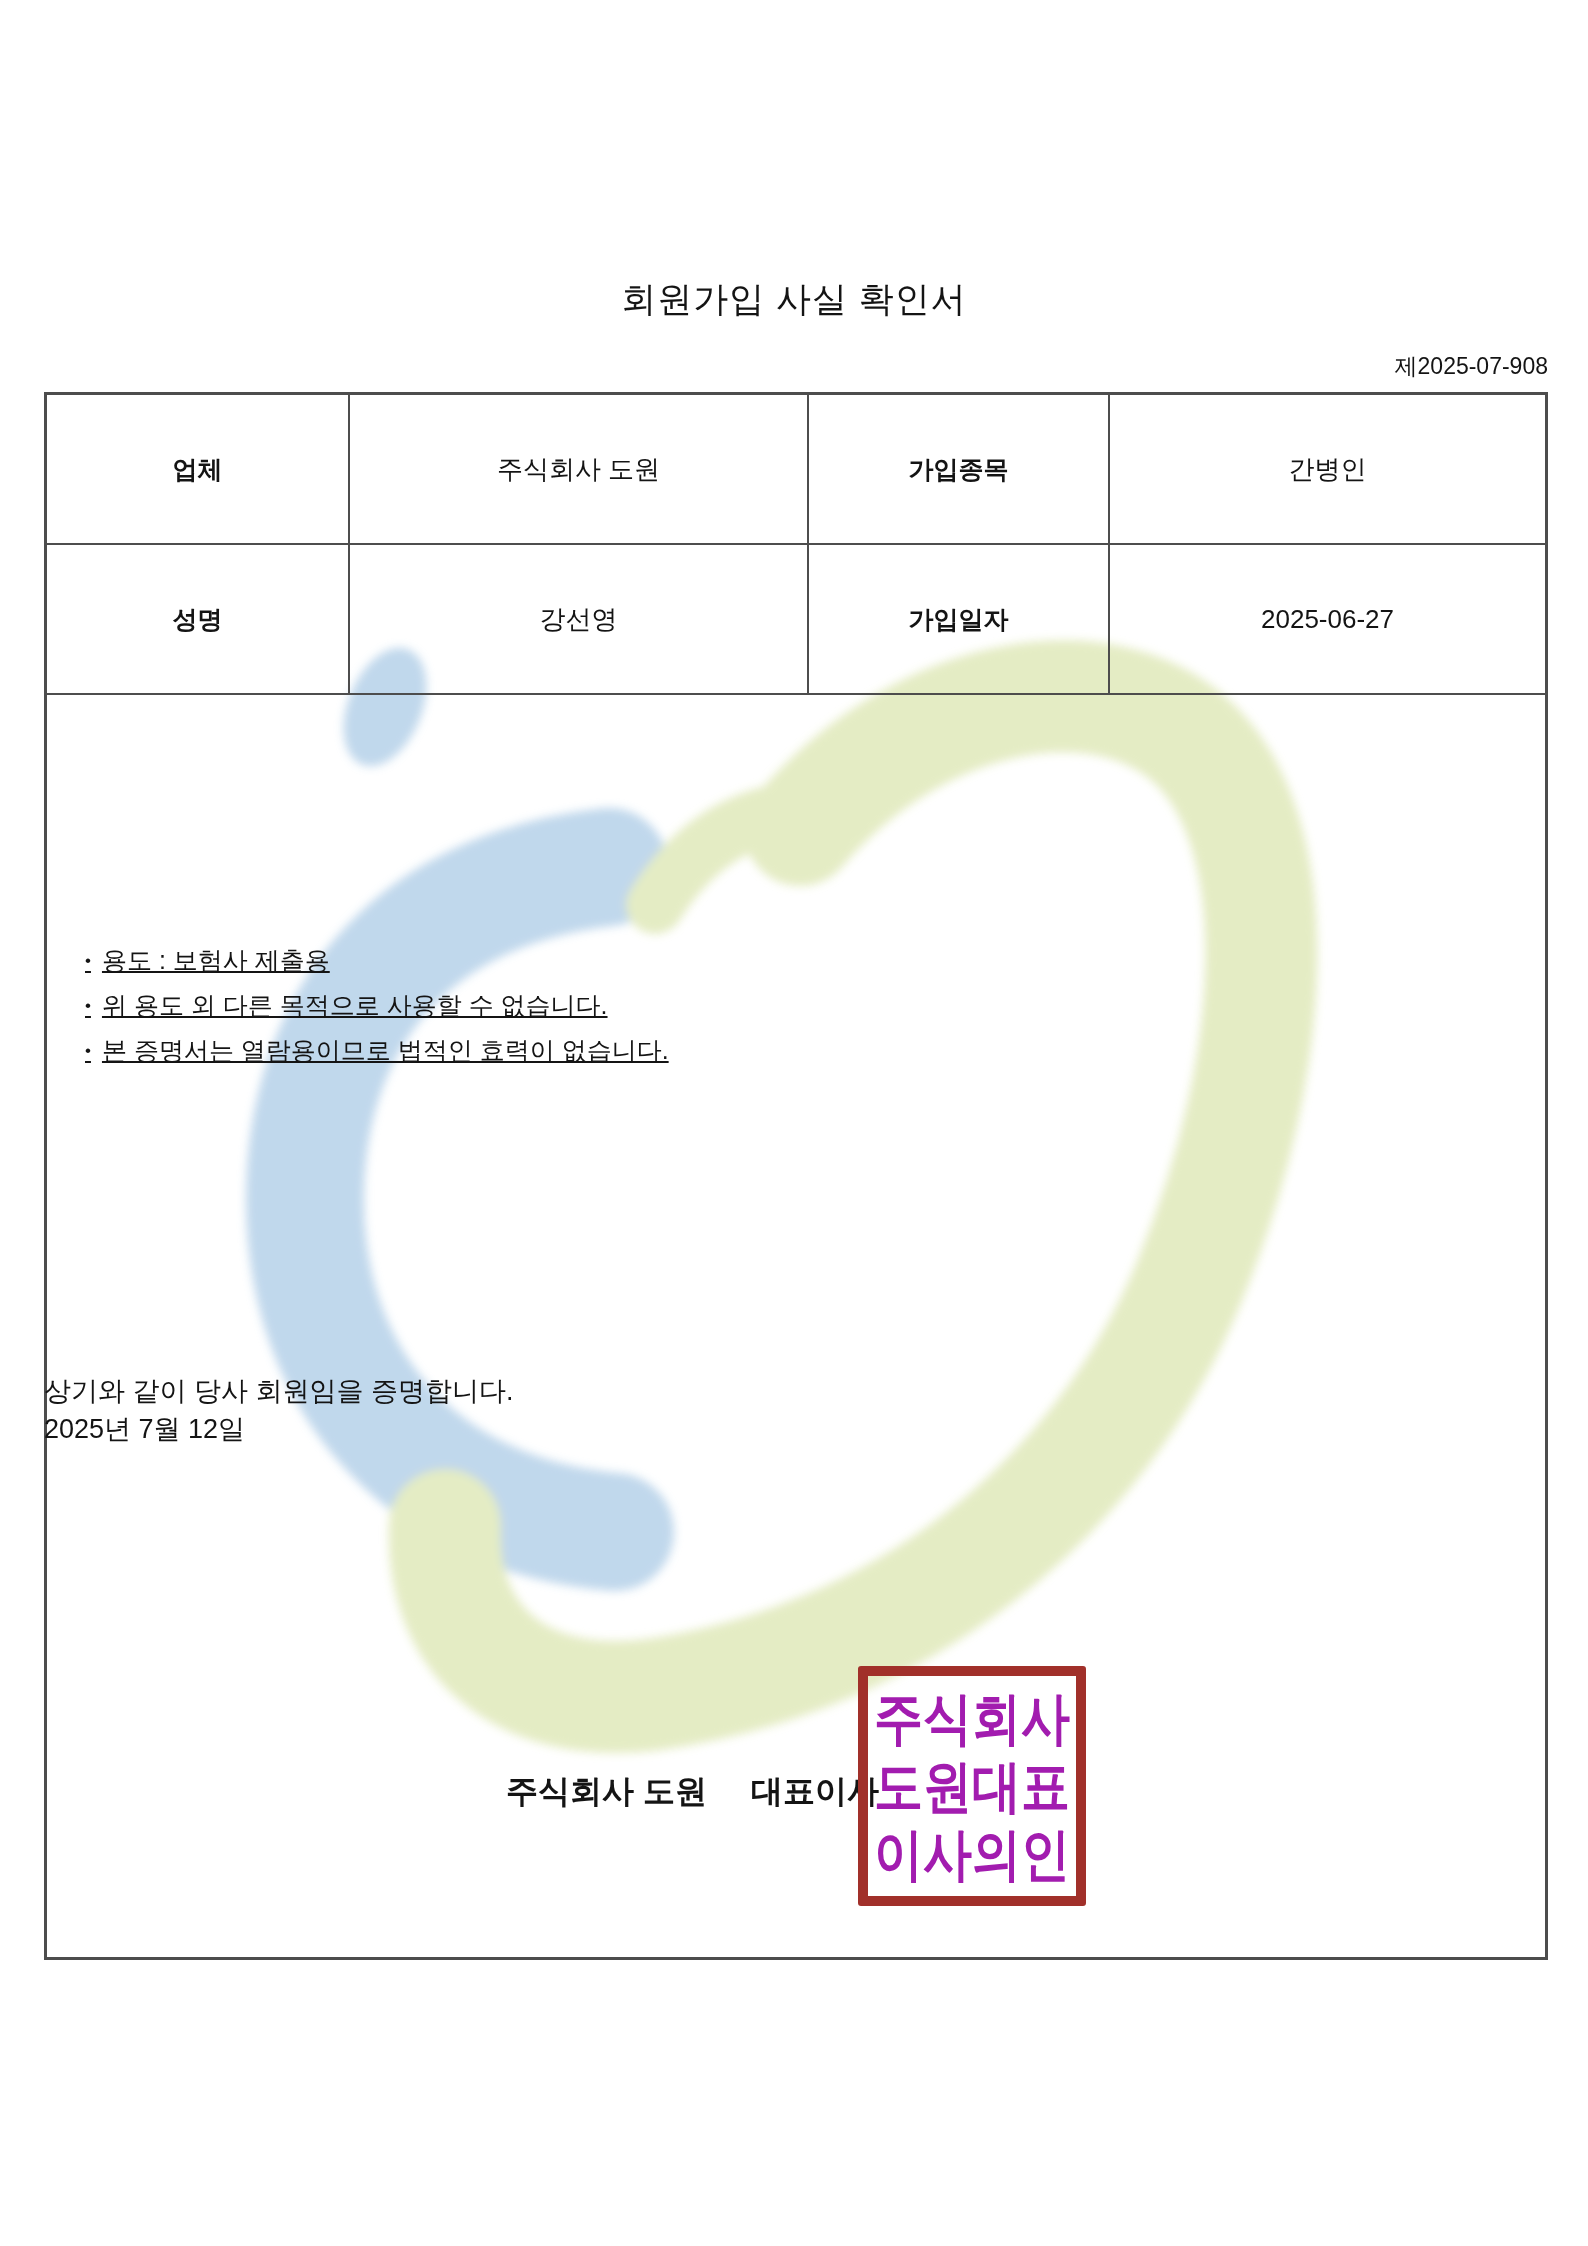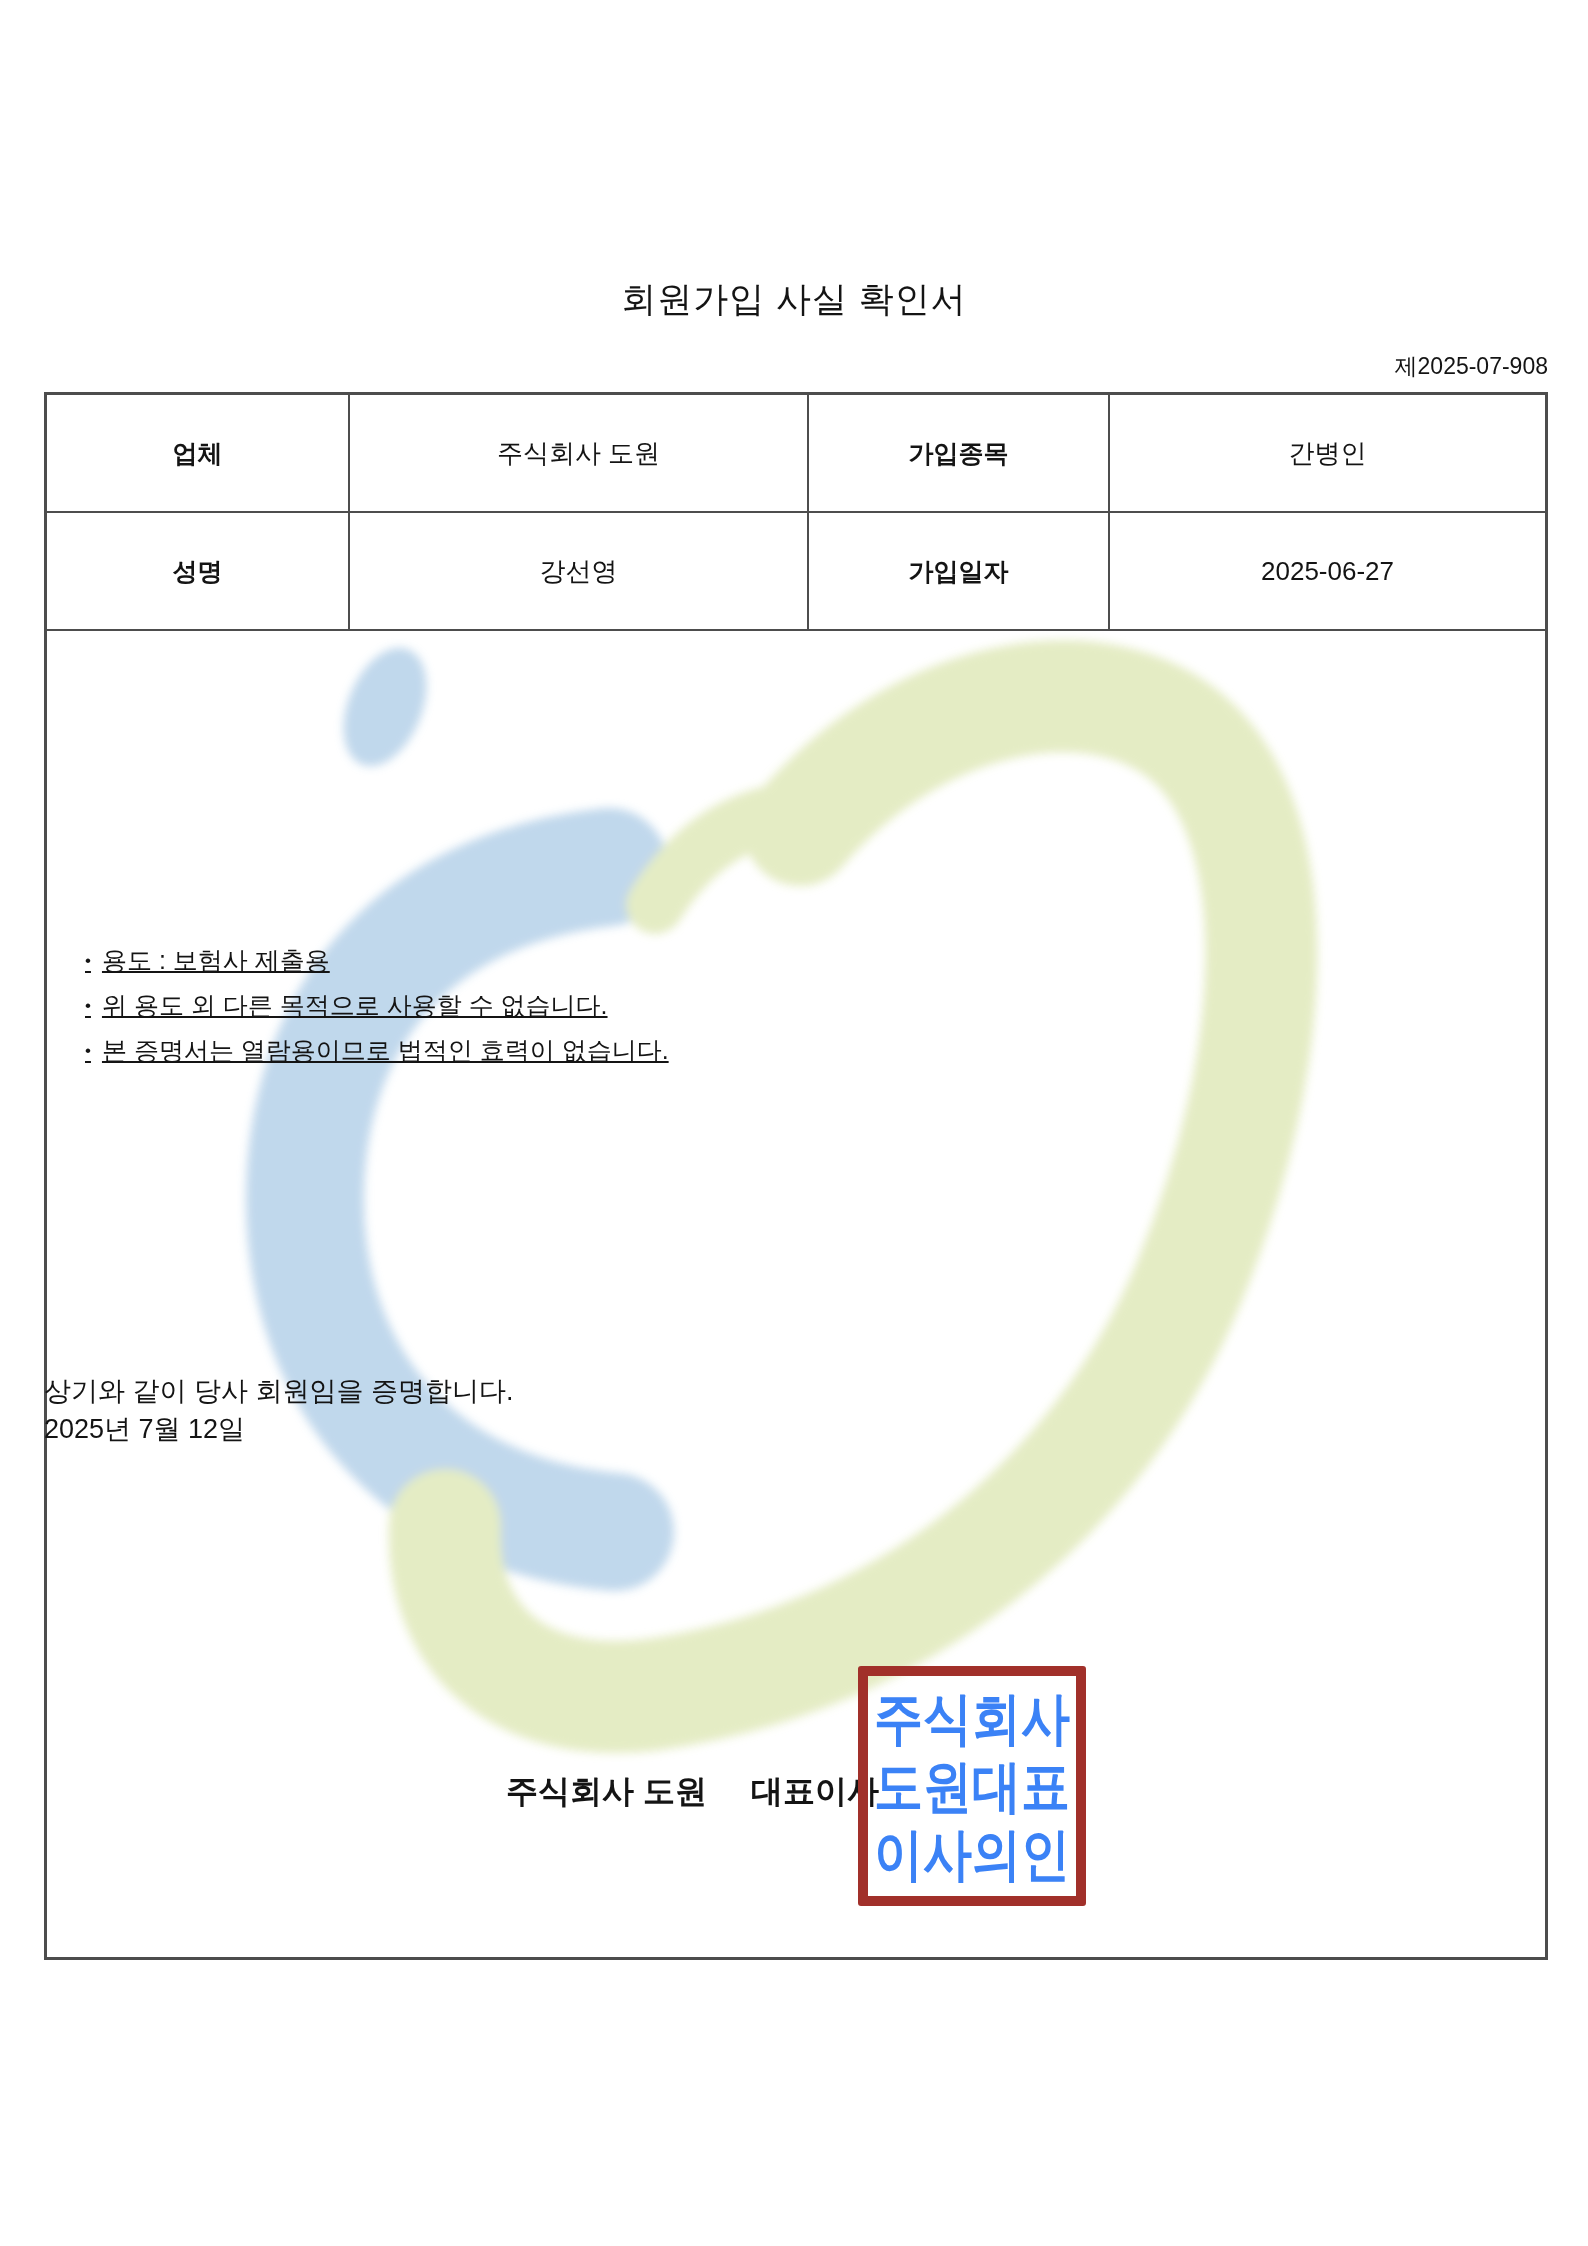--- a/index.html
+++ b/index.html
@@ -21,21 +21,21 @@
   }
   .doc-number{
     position:absolute;right:40px;top:351px;
     font-size:23px;text-align:right;
   }
 
   .tbl{
     position:absolute;left:44px;top:392px;width:1504px;height:1568px;
     border:3px solid #4d4d4d;box-sizing:border-box;
   }
-  .trow{display:flex;height:118px;border-bottom:2px solid #4d4d4d;box-sizing:border-box;}
+  .trow{display:flex;height:150px;border-bottom:2px solid #4d4d4d;box-sizing:border-box;}
   .cell{
     display:flex;align-items:center;justify-content:center;
     box-sizing:border-box;border-right:2px solid #4d4d4d;
     font-size:26px;
   }
   .cell:last-child{border-right:none;}
   .c1{width:303px;}
   .c2{width:459px;}
   .c3{width:301px;}
   .c4{flex:1;}
@@ -66,21 +66,21 @@
     display:flex;gap:44px;
     font-size:32px;font-weight:bold;white-space:nowrap;
   }
 
   .seal{
     position:absolute;left:858px;top:1666px;width:228px;height:240px;
     box-sizing:border-box;
     border:10px solid #a1302a;
     border-radius:3px;
     display:flex;flex-direction:column;justify-content:space-evenly;align-items:center;
-    color:#3b82f6;
+    color:#a21caf;
     background:transparent;
   }
   .seal-row{
     font-weight:bold;
     font-size:49px;
     line-height:52px;
     letter-spacing:0px;
     transform:scaleY(1.16);
     white-space:nowrap;
   }

